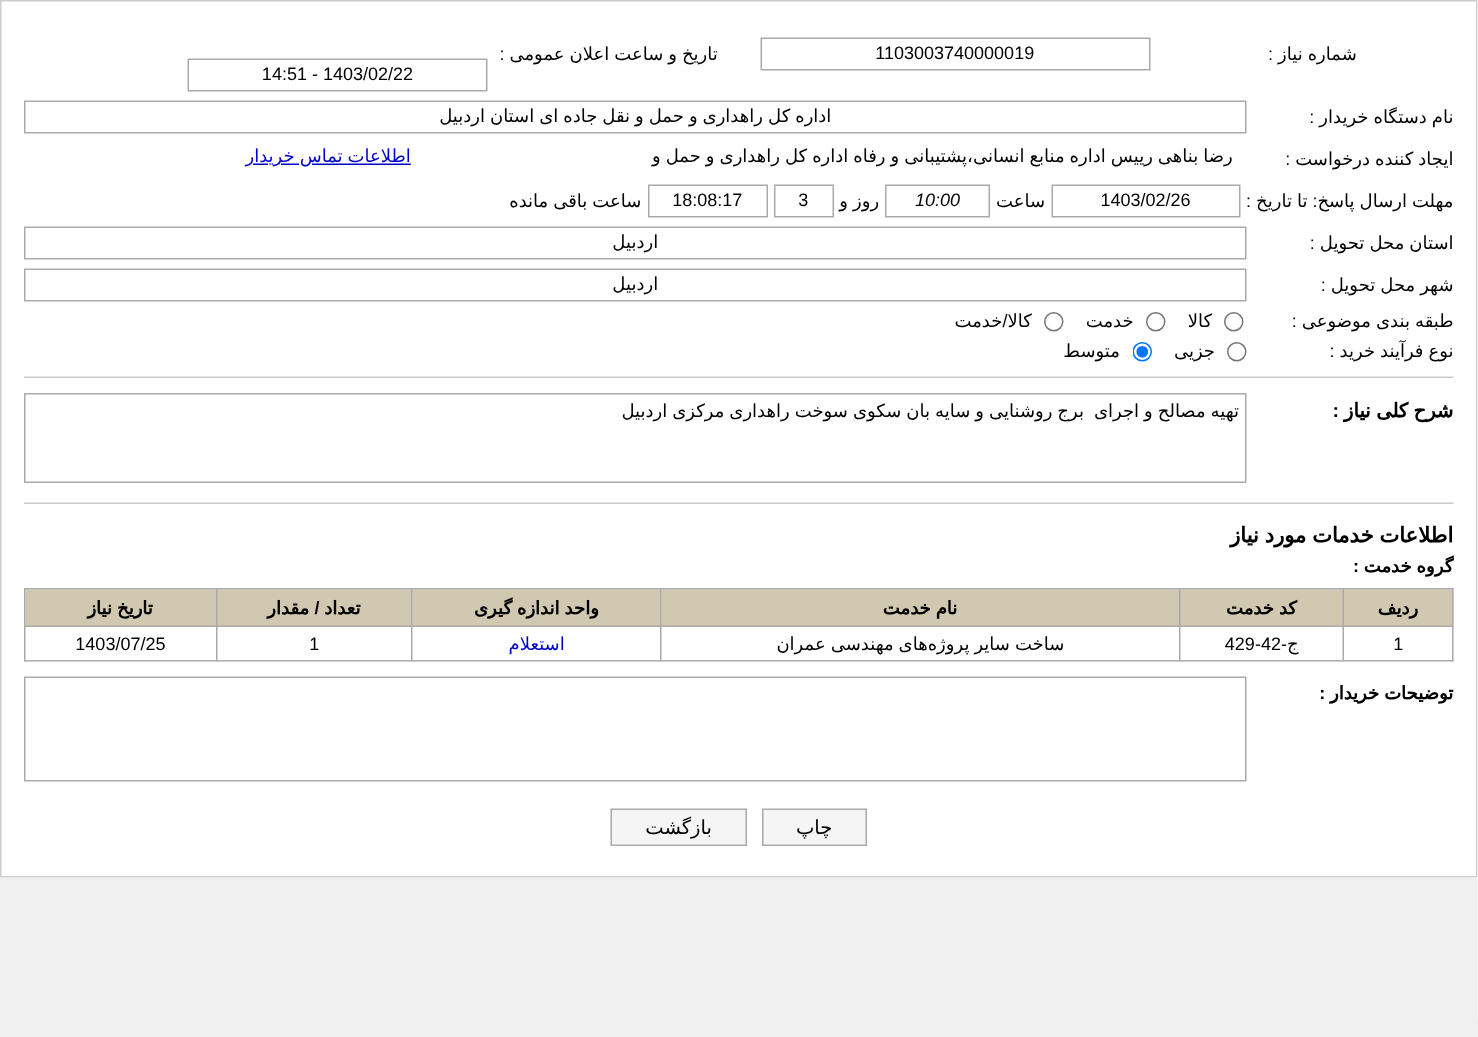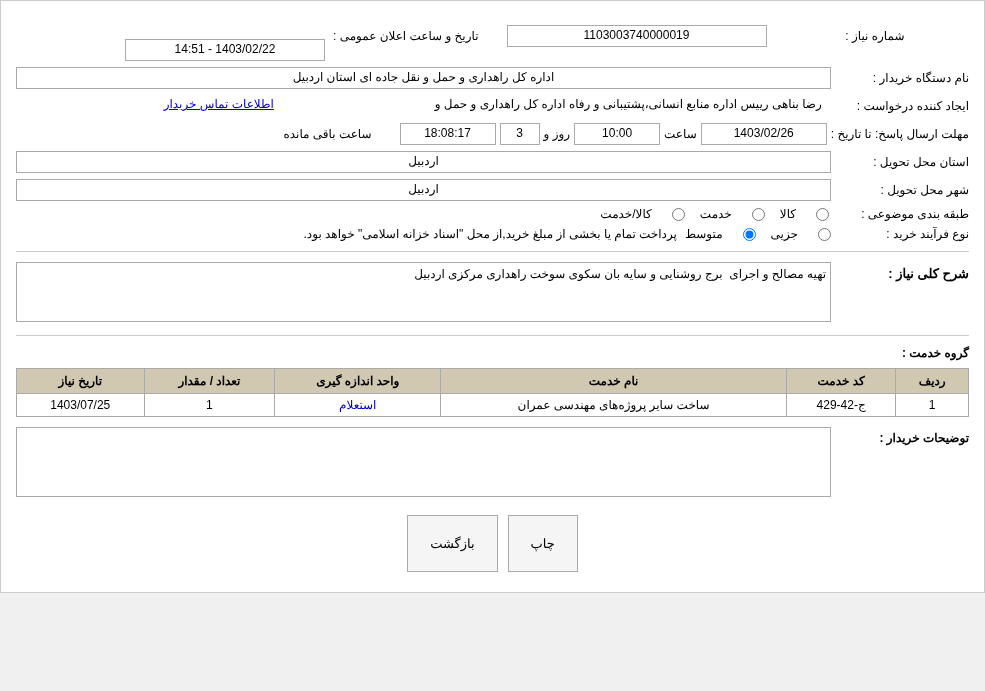--- a/index.html
+++ b/index.html
@@ -99,21 +99,21 @@
       min-width: 130px;
     }
     .radio-group {
       display: flex;
       gap: 15px;
       align-items: center;
     }
     .radio-item {
       display: flex;
       align-items: center;
-      gap: 20px;
+      gap: 8px;
     }
     .divider {
       border: none;
       border-top: 1px solid #ccc;
       margin: 10px 0;
     }
     .textarea-box {
       border: 1px solid #aaa;
       width: 100%;
       min-height: 60px;
@@ -159,21 +159,21 @@
       text-align: right;
       padding-top: 4px;
     }
     .button-row {
       display: flex;
       justify-content: center;
       gap: 10px;
       margin: 15px 0 10px 0;
     }
     .btn {
-      padding: 20px 22px;
+      padding: 4px 22px;
       font-size: 13px;
       font-family: Tahoma, Arial, sans-serif;
       cursor: pointer;
       border: 1px solid #aaa;
       background: #f5f5f5;
       direction: rtl;
       text-align: right;
     }
     .header-row {
       display: flex;
@@ -230,24 +230,24 @@
       <div style="display:flex; align-items:center; gap:4px; flex:1;">
         <span class="info-value no-border">رضا بناهی رییس اداره منابع انسانی،پشتیبانی و رفاه اداره کل راهداری و حمل و</span>
         <span class="info-value link-blue">اطلاعات تماس خریدار</span>
       </div>
     </div>
 
     <div class="date-row">
       <span class="info-label">مهلت ارسال پاسخ: تا تاریخ :</span>
       <div class="date-field" style="width:126px;">1403/02/26</div>
       <span class="small-label">ساعت</span>
-      <div class="date-field" style="width:86px;">10:00</div>
+      <div class="date-field" style="width:70px;font-style:italic;">10:00</div>
       <span class="small-label">روز و</span>
       <div class="date-field" style="width:40px;">3</div>
-      <div class="date-field" style="width:96px;margin-left:24px;">18:08:17</div>
+      <div class="date-field" style="width:80px;">18:08:17</div>
       <span class="small-label">ساعت باقی مانده</span>
     </div>
 
     <div class="info-row">
       <span class="info-label">استان محل تحویل :</span>
       <div class="info-value">اردبیل</div>
     </div>
 
     <div class="info-row">
       <span class="info-label">شهر محل تحویل :</span>
@@ -277,35 +277,35 @@
       <div class="radio-group">
         <div class="radio-item">
           <input type="radio" name="purchase_type" style="">
           <span>جزیی</span>
         </div>
         <div class="radio-item">
           <input type="radio" name="purchase_type" checked="" style="">
           <span>متوسط</span>
         </div>
       </div>
-      <span class="purchase-note">پرداخت تمام یا بخشی از مبلغ خرید,از محل "اسناد خزانه اسلامی" خواهد بود.</span>
     </div>
 
     <hr class="divider">
 
     <div class="info-row" style="align-items: flex-start;">
       <span class="info-label" style="font-weight:bold; font-size:13px; padding-top:4px;">شرح کلی نیاز :</span>
       <div style="flex:1; position:relative;" class="watermark-area">
         <textarea class="textarea-box" style="height: 55px;">تهیه مصالح و اجرای  برج روشنایی و سایه بان سکوی سوخت راهداری مرکزی اردبیل</textarea>
         
       </div>
     </div>
 
     <hr class="divider">
 
+    <div class="section-title">اطلاعات خدمات مورد نیاز</div>
 
     <div class="info-row">
       <span class="info-label" style="font-weight:bold;">گروه خدمت :</span>
     </div>
 
     <table class="services-table">
       <thead>
         <tr>
           <th>ردیف</th>
           <th>کد خدمت</th>

